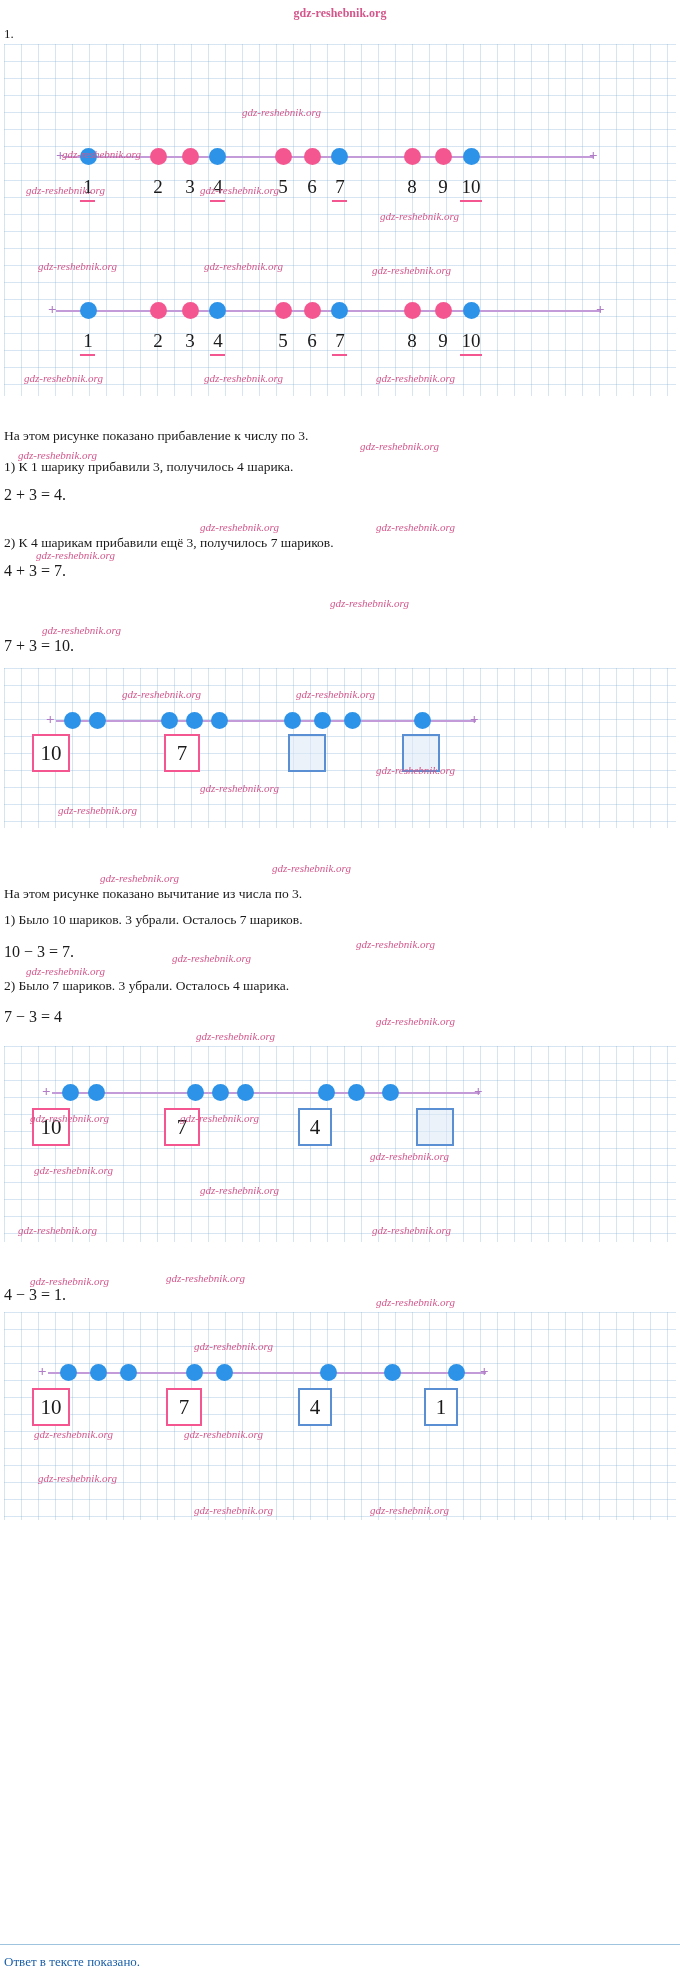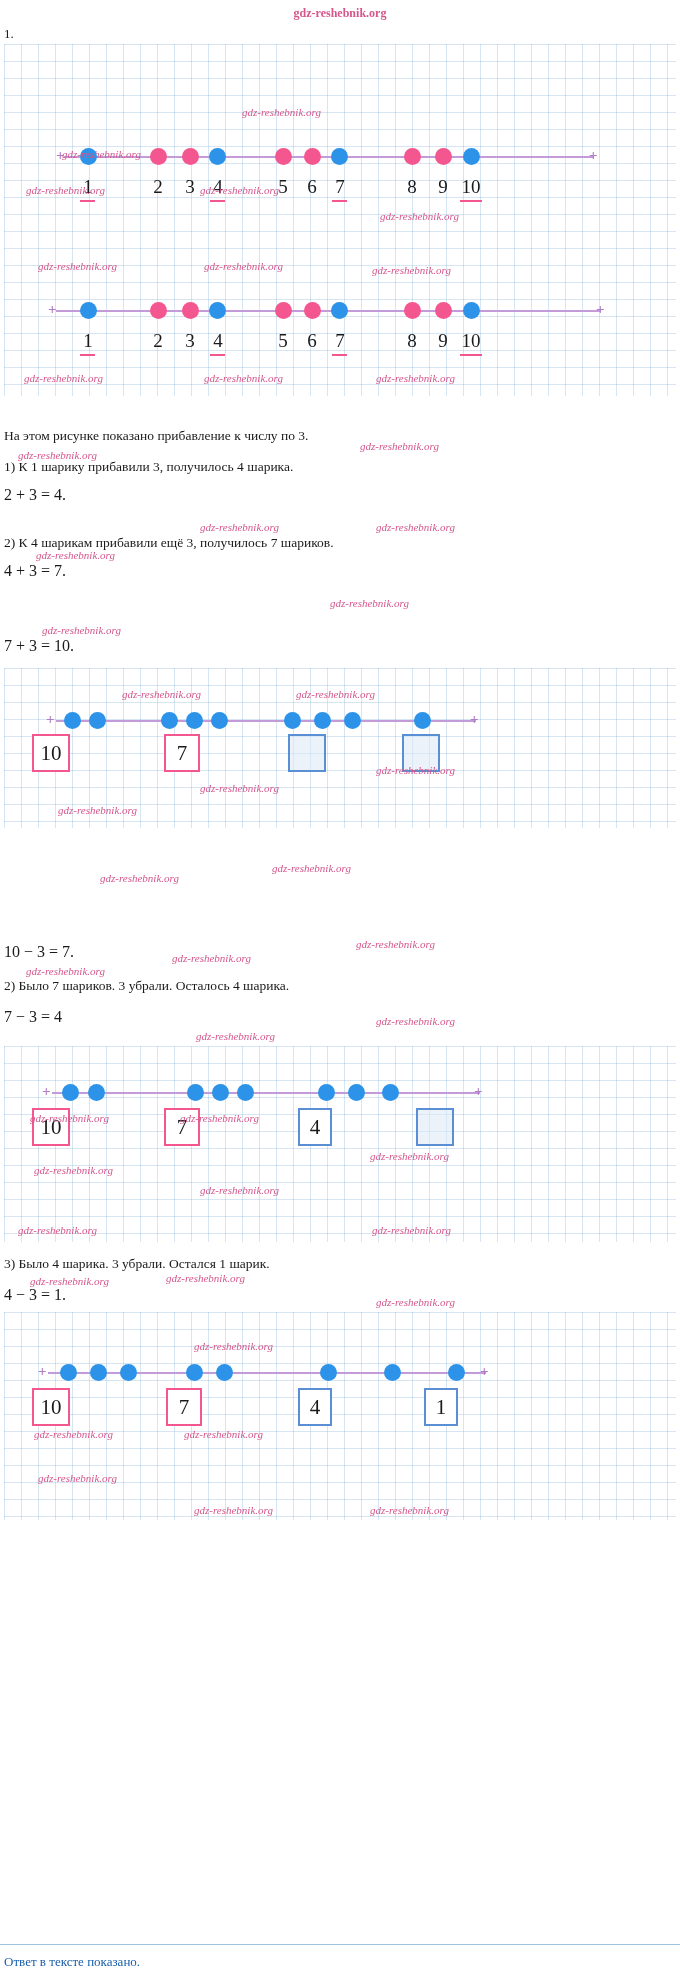--- a/index.html
+++ b/index.html
@@ -248,20 +248,22 @@
 
     <span class="wm" style="left:118px; top:20px;">gdz-reshebnik.org</span>
     <span class="wm" style="left:292px; top:20px;">gdz-reshebnik.org</span>
     <span class="wm" style="left:372px; top:96px;">gdz-reshebnik.org</span>
     <span class="wm" style="left:196px; top:114px;">gdz-reshebnik.org</span>
     <span class="wm" style="left:54px; top:136px;">gdz-reshebnik.org</span>
   </div>
 
   <span class="wm" style="left:100px; top:872px;">gdz-reshebnik.org</span>
   <span class="wm" style="left:272px; top:862px;">gdz-reshebnik.org</span>
+  <p class="txt" style="left:4px; top:886px; width:430px;">На этом рисунке показано вычитание из числа по 3.</p>
+  <p class="txt" style="left:4px; top:912px; width:430px;">1) Было 10 шариков. 3 убрали. Осталось 7 шариков.</p>
   <span class="wm" style="left:356px; top:938px;">gdz-reshebnik.org</span>
   <div class="eq" style="left:4px; top:943px;">10 − 3 = 7.</div>
   <span class="wm" style="left:172px; top:952px;">gdz-reshebnik.org</span>
   <span class="wm" style="left:26px; top:965px;">gdz-reshebnik.org</span>
   <p class="txt" style="left:4px; top:978px; width:430px;">2) Было 7 шариков. 3 убрали. Осталось 4 шарика.</p>
   <div class="eq" style="left:4px; top:1008px;">7 − 3 = 4</div>
   <span class="wm" style="left:376px; top:1015px;">gdz-reshebnik.org</span>
   <span class="wm" style="left:196px; top:1030px;">gdz-reshebnik.org</span>
 
   <div class="grid-panel" style="left:4px; top:1046px; width:672px; height:196px;">
@@ -288,21 +290,20 @@
 
     <span class="wm" style="left:26px; top:66px;">gdz-reshebnik.org</span>
     <span class="wm" style="left:176px; top:66px;">gdz-reshebnik.org</span>
     <span class="wm" style="left:366px; top:104px;">gdz-reshebnik.org</span>
     <span class="wm" style="left:30px; top:118px;">gdz-reshebnik.org</span>
     <span class="wm" style="left:196px; top:138px;">gdz-reshebnik.org</span>
     <span class="wm" style="left:14px; top:178px;">gdz-reshebnik.org</span>
     <span class="wm" style="left:368px; top:178px;">gdz-reshebnik.org</span>
   </div>
 
-  <p class="txt" style="left:4px; top:1256px; width:430px;">3) Было 4 шарика. 3 убрали. Остался 1 шарик.</p>
   <span class="wm" style="left:30px; top:1275px;">gdz-reshebnik.org</span>
   <span class="wm" style="left:166px; top:1272px;">gdz-reshebnik.org</span>
   <div class="eq" style="left:4px; top:1286px;">4 − 3 = 1.</div>
   <span class="wm" style="left:376px; top:1296px;">gdz-reshebnik.org</span>
 
   <div class="grid-panel" style="left:4px; top:1312px; width:672px; height:208px;">
 
     <div>
       <div class="numline" style="left:44px; top:60px; width:438px;"></div>
       <div class="plus-l" style="left:34px; top:52px;">+</div>

